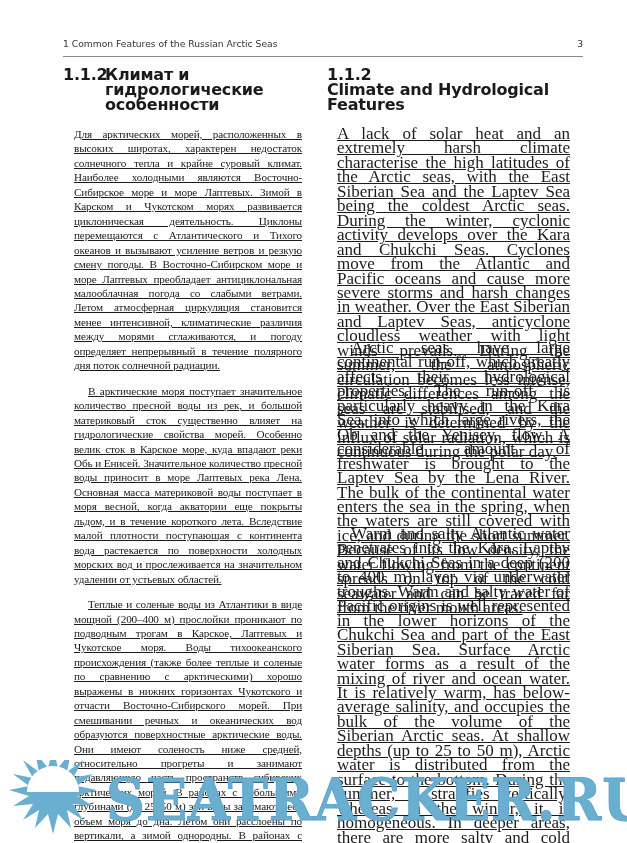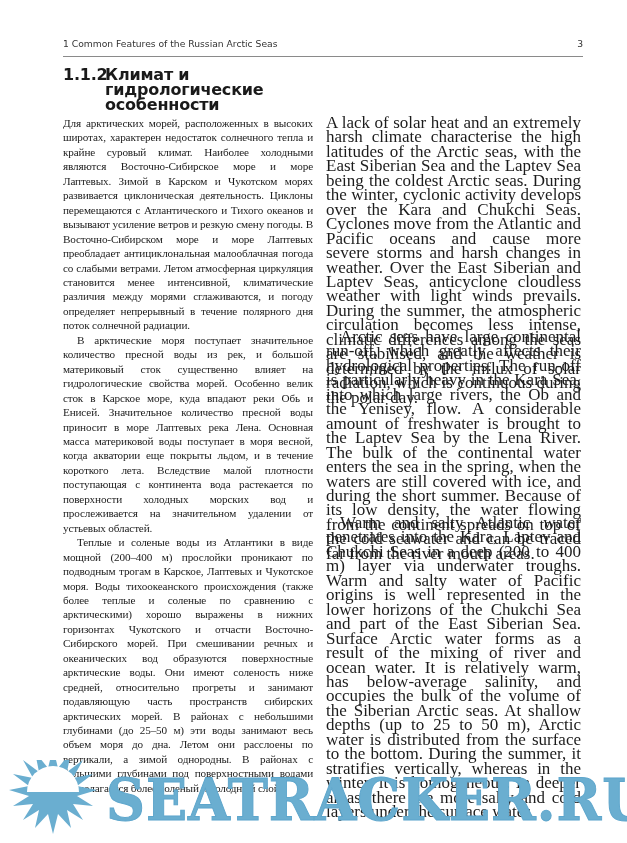--- a/index.html
+++ b/index.html
@@ -22,21 +22,21 @@
     .heading .title { display: inline-block; vertical-align: top; }
     .heading.ru { left: 55px; width: 245px; }
     .heading.ru .title { width: 190px; }
     .heading.en { left: 319px; width: 260px; }
 
     .col {
       position: absolute;
       font-family: "Liberation Serif", serif; font-size: 17px; line-height: 14.45px;
       text-align: justify; hyphens: auto; color: #1c1c1c;
     }
-    .col p { margin: 0; text-indent: 14px; }
+    .col p { margin: 11px; text-indent: 14px; text-decoration: underline; }
     .col p.first { text-indent: 0; }
     .col.ru { left: 55px; top: 116px; width: 250px; font-size: 11.2px; letter-spacing: -0.15px; }
     .col.en { left: 318px; width: 255px; }
     .col.en.p1 { top: 116px; }
     .col.en.p2 { top: 330px; }
     .col.en.p3 { top: 516px; }
 
     .watermark { position: absolute; left: 0; top: 760px; width: 627px; height: 83px; }
     .wm-text {
       position: absolute; left: 98px; top: 769px;
@@ -53,20 +53,23 @@
 <div class="page">
 
   <div class="running-head">
     <span>1  Common Features of the Russian Arctic Seas</span>
     <span class="num">3</span>
   </div>
   <div class="rule"></div>
 
   <div class="heading ru">
     <span class="sec">1.1.2</span><span class="title">Климат и гидрологические особенности</span>
+  </div>
+  <div class="heading en">
+    <span class="sec">1.1.2</span><span class="title">Climate and Hydrological Features</span>
   </div>
 
   <div class="col ru" lang="ru">
     <p class="first">Для арктических морей, расположенных в высоких широтах, характерен недостаток солнечного тепла и крайне суровый климат. Наиболее холодными являются Восточно-Сибирское море и море Лаптевых. Зимой в Карском и Чукотском морях развивается циклоническая деятельность. Циклоны перемещаются с Атлантического и Тихого океанов и вызывают усиление ветров и резкую смену погоды. В Восточно-Сибирском море и море Лаптевых преобладает антициклональная малооблачная погода со слабыми ветрами. Летом атмосферная циркуляция становится менее интенсивной, климатические различия между морями сглаживаются, и погоду определяет непрерывный в течение полярного дня поток солнечной радиации.</p>
     <p>В арктические моря поступает значительное количество пресной воды из рек, и большой материковый сток существенно влияет на гидрологические свойства морей. Особенно велик сток в Карское море, куда впадают реки Обь и Енисей. Значительное количество пресной воды приносит в море Лаптевых река Лена. Основная масса материковой воды поступает в моря весной, когда акватории еще покрыты льдом, и в течение короткого лета. Вследствие малой плотности поступающая с континента вода растекается по поверхности холодных морских вод и прослеживается на значительном удалении от устьевых областей.</p>
     <p>Теплые и соленые воды из Атлантики в виде мощной (200–400 м) прослойки проникают по подводным трогам в Карское, Лаптевых и Чукотское моря. Воды тихоокеанского происхождения (также более теплые и соленые по сравнению с арктическими) хорошо выражены в нижних горизонтах Чукотского и отчасти Восточно-Сибирского морей. При смешивании речных и океанических вод образуются поверхностные арктические воды. Они имеют соленость ниже средней, относительно прогреты и занимают подавляющую часть пространств сибирских арктических морей. В районах с небольшими глубинами (до 25–50 м) эти воды занимают весь объем моря до дна. Летом они расслоены по вертикали, а зимой однородны. В районах с большими глубинами под поверхностными водами располагается более соленый и холодный слой.</p>
   </div>
 
   <div class="col en p1" lang="en">
     <p class="first">A lack of solar heat and an extremely harsh climate characterise the high latitudes of the Arctic seas, with the East Siberian Sea and the Laptev Sea being the coldest Arctic seas. During the winter, cyclonic activity develops over the Kara and Chukchi Seas. Cyclones move from the Atlantic and Pacific oceans and cause more severe storms and harsh changes in weather. Over the East Siberian and Laptev Seas, anticyclone cloudless weather with light winds prevails. During the summer, the atmospheric circulation becomes less intense, climatic differences among the seas are stabilised, and the weather is determined by the influx of solar radiation, which is continuous during the polar day.</p>

